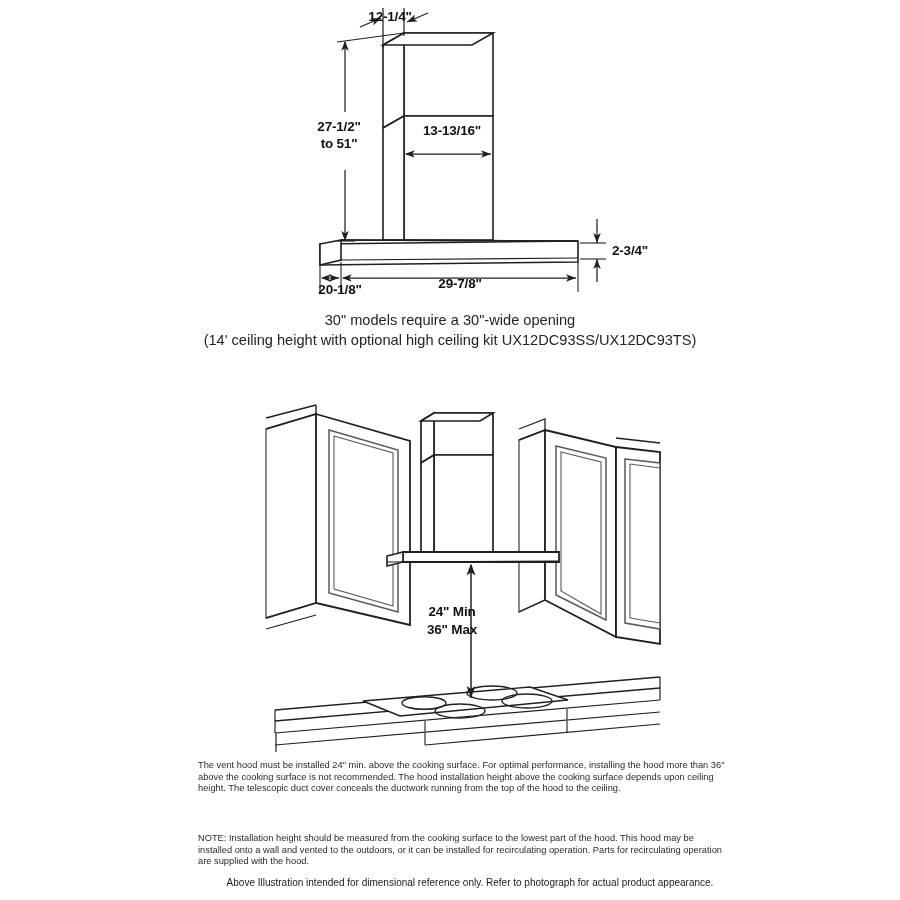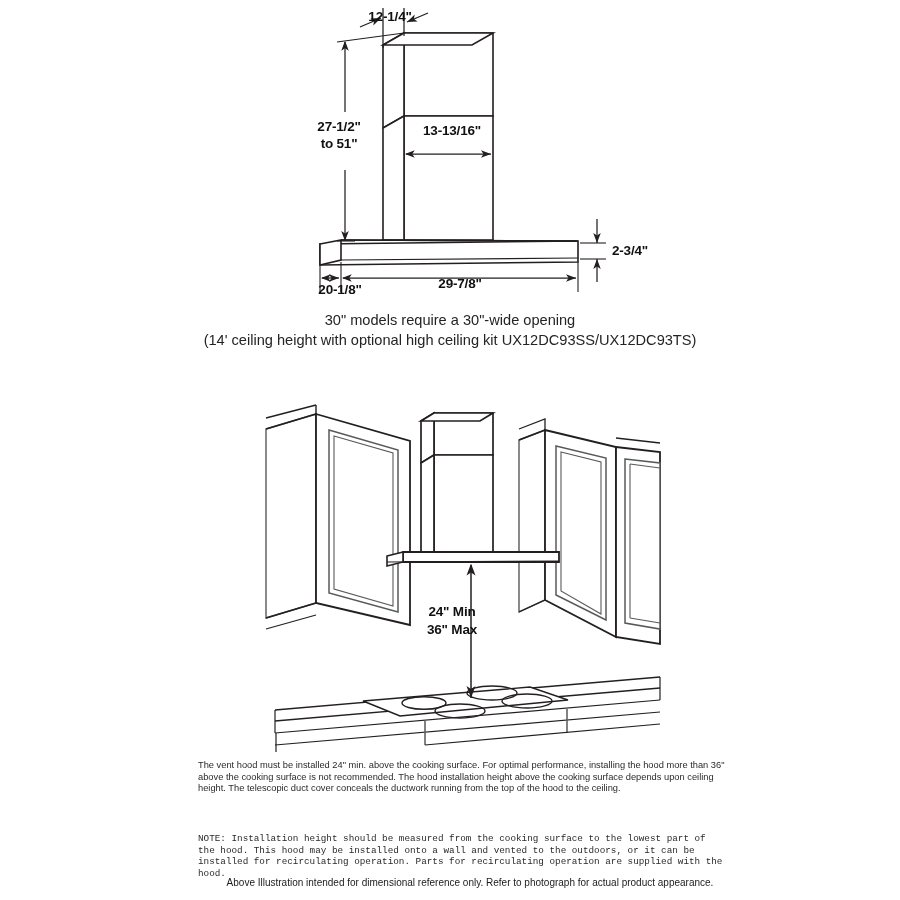--- a/index.html
+++ b/index.html
@@ -53,21 +53,21 @@
     position: absolute;
     left: 198px;
     width: 528px;
     font-family: "Liberation Sans", sans-serif;
     font-size: 9.3px;
     line-height: 11.6px;
     color: #2a2a2a;
     text-align: left;
   }
   #fineprint-1 { top: 760px; }
-  #fineprint-2 { top: 833px; font-family: Liberation Mono, monospace; }
+  #fineprint-2 { top: 833px; }
 
   .footer-note {
     position: absolute;
     left: 12px;
     top: 873px;
     width: 900px;
     text-align: center;
     font-family: "Liberation Sans", sans-serif;
     font-size: 10px;
     line-height: 20px;

